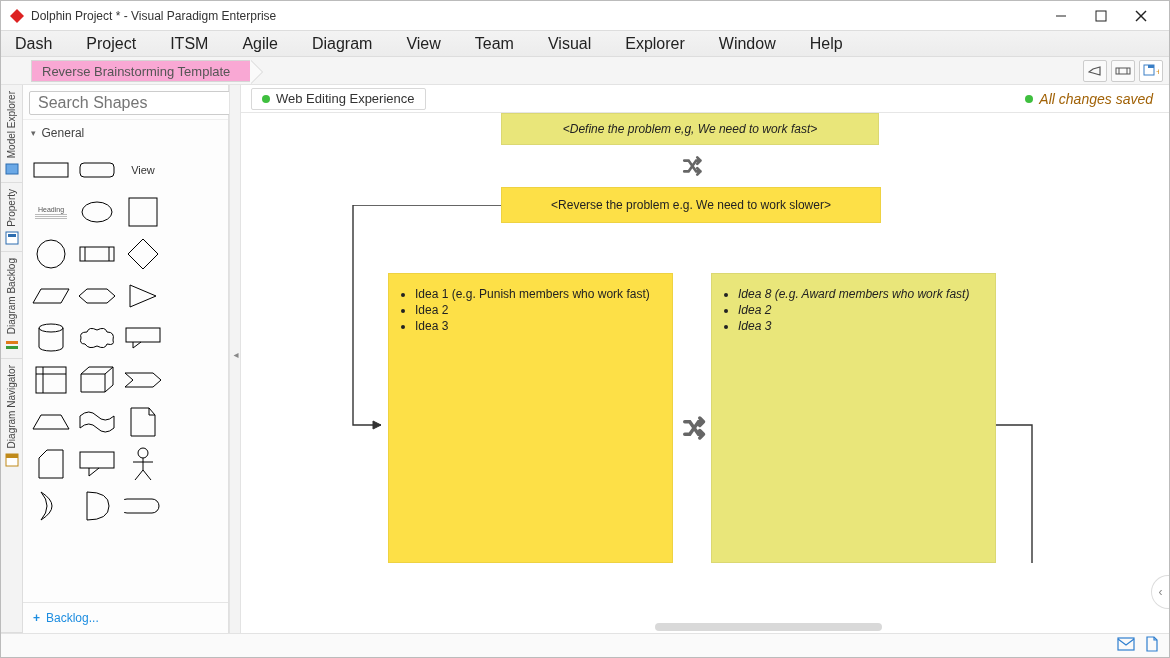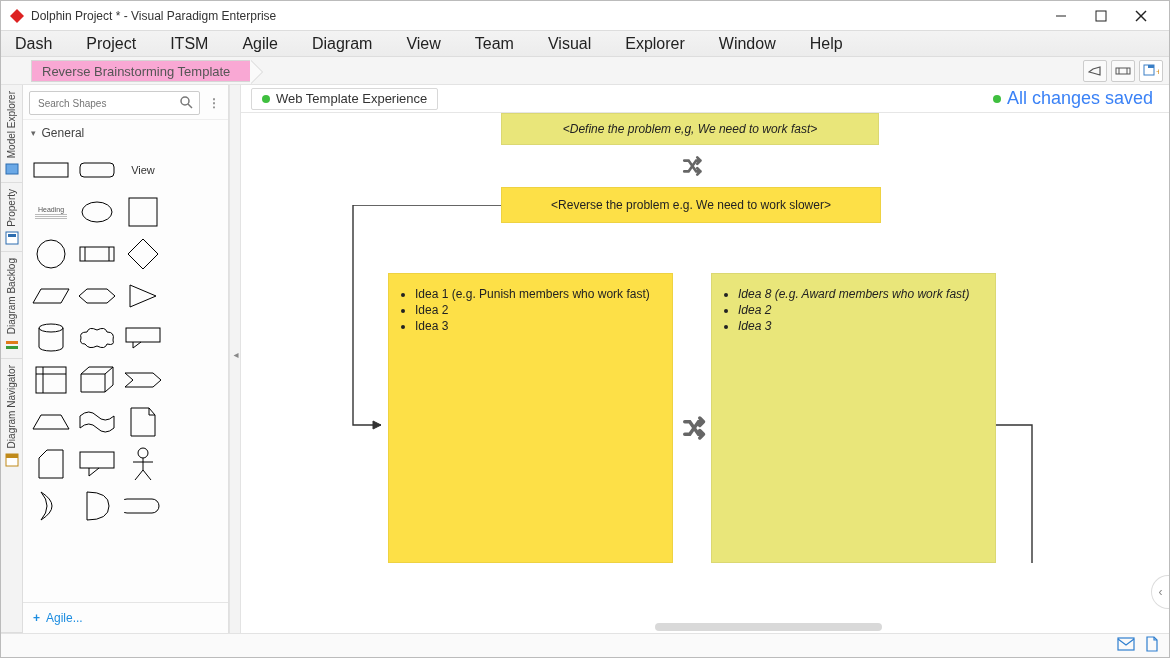--- a/index.html
+++ b/index.html
@@ -26,21 +26,21 @@
   .body { flex:1; display:flex; min-height:0; position:relative;}
   
   .vtabs { width:22px; background:#f3f3f3; border-right:1px solid #ddd; display:flex; flex-direction:column; }
   .vtab { flex:0 0 auto; border-bottom:1px solid #ddd; padding:6px 2px; display:flex; flex-direction:column; align-items:center; gap:4px; cursor:default;}
   .vtab .vlabel { writing-mode: vertical-rl; transform: rotate(180deg); font-size:10px; color:#444; white-space:nowrap;}
   .vtab .vicon { width:14px; height:14px; }
   
   .shapes-panel { width:206px; background:#fdfdfd; border-right:1px solid #e0e0e0; display:flex; flex-direction:column; }
   .search-row { padding:6px 6px 4px 6px; display:flex; align-items:center; gap:6px;}
   .search-box { flex:1; height:24px; border:1px solid #ccc; border-radius:2px; display:flex; align-items:center; padding:0 6px; background:#fff;}
-  .search-box input { flex:1; border:none; outline:none; font-size:10px; color:#555; background:transparent;}
+  .search-box input { flex:1; border:none; outline:none; font-size:16px; color:#555; background:transparent;}
   .search-box .sicon { color:#777; }
   .more-icon { color:#888; padding:0 2px; font-weight:bold;}
   .cat-header { padding:6px 8px; font-size:12px; color:#444; display:flex; align-items:center; gap:6px; border-top:1px solid #eee;}
   .cat-header .tri { font-size:9px; color:#666;}
   .shapes-grid { padding:4px 6px; flex:0 0 auto; display:grid; grid-template-columns: repeat(4, 44px); grid-auto-rows:40px; gap:2px 2px; justify-content:start;}
   .shape-cell { display:flex; align-items:center; justify-content:center; cursor:move;}
   .shape-cell svg { display:block; }
   .text-cell { font-size:11px; color:#333; display:flex; align-items:center; justify-content:center;}
   .heading-cell { width:40px; height:34px; display:flex; flex-direction:column; align-items:center; justify-content:center;}
   .heading-cell .hd { font-size:7px; color:#555; }
@@ -49,21 +49,21 @@
   .shapes-footer { border-top:1px solid #e5e5e5; padding:8px 10px; color:#1d8de0; display:flex; align-items:center; gap:6px; font-size:12px; cursor:pointer;}
   
   .splitter { width:12px; background:#f3f3f3; border-right:1px solid #e3e3e3; border-left:1px solid #e3e3e3; position:relative;}
   .splitter .handle { position:absolute; left:3px; top:50%; width:6px; height:20px; transform:translateY(-50%); color:#888; font-size:10px; text-align:center;}
   
   .main { flex:1; display:flex; flex-direction:column; min-width:0; background:#fff;}
   .statusbar { height:28px; border-bottom:1px solid #e6e6e6; display:flex; align-items:center; padding:0 10px 0 10px; gap:10px;}
   .pill { height:22px; border:1px solid #d8d8d8; border-radius:2px; padding:0 10px; display:flex; align-items:center; gap:6px; font-size:13px; color:#333; background:#fff;}
   .dot { width:8px; height:8px; border-radius:50%; background:#3fbf3f;}
   .statusbar .spacer { flex:1;}
-  .status-right { display:flex; align-items:center; gap:6px; font-size:18px; color:#3b82f6; padding-right:6px;}
+  .status-right { display:flex; align-items:center; gap:6px; font-size:14px; color:#a16207; padding-right:6px;font-style:italic;}
   
   .canvas-wrap { flex:1; position:relative; overflow:hidden; }
   .canvas { position:absolute; inset:0; }
   .note { position:absolute; border:1px solid rgba(0,0,0,0.06); }
   .note.yellow { background:#e9e67a;font-style:italic; }
   .note.rose { background:#fde047; }
   .note-center { display:flex; align-items:center; justify-content:center; font-size:12px; color:#222; }
   .note ul { margin:12px 12px 4px 26px; padding:0; font-size:12px; color:#222; line-height:1.35;}
   .note ul li { margin:0; padding:0;}
   .shuffle { position:absolute; color:#666; }
@@ -366,33 +366,33 @@
               <path d="M28 5 A7 7 0 0 1 28 19" fill="none" stroke="#000"></path>
               <path d="M3 5 A7 7 0 0 0 3 19" fill="none" stroke="#000"></path>
             </svg>
           </div>
         <div></div>
       </div>
 
       <div class="shapes-spacer"></div>
       <div class="shapes-footer">
         <span style="font-weight:bold;">+</span>
-        <span>Agile...</span>
+        <span>Backlog...</span>
       </div>
     </div>
 
     <div class="splitter">
       <div class="handle">◂</div>
     </div>
 
     <div class="main">
       <div class="statusbar">
         <div class="pill">
           <span class="dot"></span>
-          <span>Web Template Experience</span>
+          <span>Web Editing Experience</span>
         </div>
         <span class="spacer"></span>
         <div class="status-right">
           <span class="dot"></span>
           <span>All changes saved</span>
         </div>
       </div>
 
       <div class="canvas-wrap">
         <div class="canvas">

